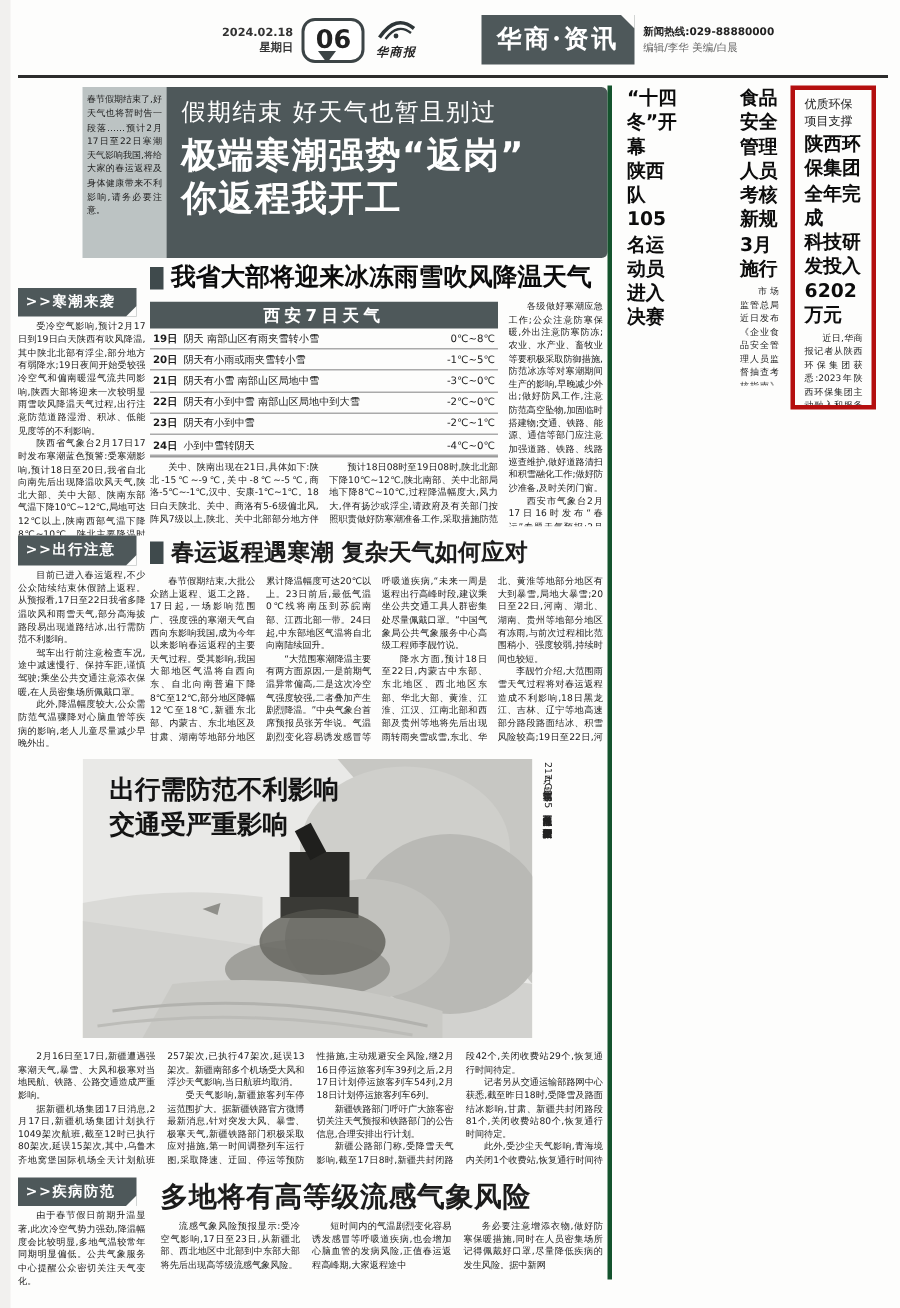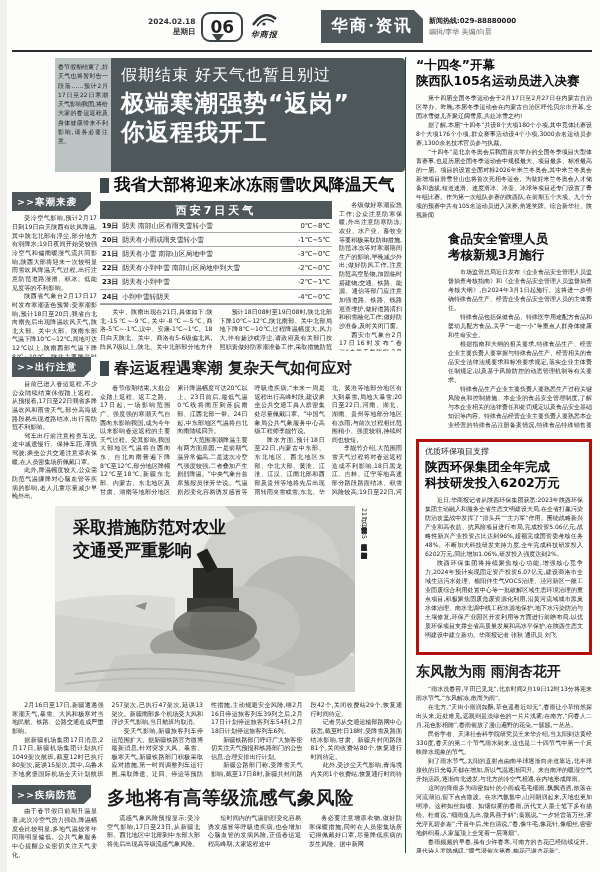--- a/index.html
+++ b/index.html
@@ -72,22 +72,22 @@
               font-size:6.1px;line-height:1.42;height:78px;overflow:hidden;}
   
   .flu{position:absolute;left:12px;top:785px;width:390px;display:flex;gap:10px;}
   .flu-left{width:85px;font-size:6.1px;line-height:1.42;}
   .flu-left .txt{margin-top:3px;height:60px;overflow:hidden;}
   .flu-right{flex:1;}
   .flu-title{font-size:18.5px;font-weight:bold;letter-spacing:0.5px;}
   .flu-cols{margin-top:4px;column-count:3;column-gap:8px;font-size:6.1px;line-height:1.42;
             height:52px;overflow:hidden;}
   
-  .sidebar{position:absolute;left:405px;top:57px;width:187px;height:796px;border-left:1px solid #14532d;
-           padding-left:10px;box-sizing:border-box;display:flex;flex-direction:column;gap:8px;}
+  .sidebar{position:absolute;left:405px;top:57px;width:187px;height:796px;border-left:3px solid #14532d;
+           padding-left:10px;box-sizing:border-box;display:flex;gap:8px;}
   .sb-art{overflow:hidden;}
   .sb-title{font-size:12.5px;font-weight:bold;line-height:1.3;color:#0c0c0c;margin-bottom:3px;}
   .sb-body{font-size:6px;line-height:1.5;}
   .sb-a1{height:166px;}
   .sb-a2{height:200px;margin-left:32px;}
   .red-box{height:216px;border:3px solid #b40f0f;padding:4px 6px;box-sizing:border-box;overflow:hidden;}
   .red-kicker{font-size:8px;color:#222;margin-bottom:2px;}
   .sb-a4{flex:1;}
   .sb-a4 .t1{font-size:13px;font-weight:bold;color:#1a1a1a;}
   .sb-a4 .t2{font-size:14px;font-weight:bold;margin-bottom:3px;}
@@ -203,21 +203,21 @@
       <p class="body">春节假期结束,大批公众踏上返程、返工之路。17日起,一场影响范围广、强度强的寒潮天气自西向东影响我国,成为今年以来影响春运返程的主要天气过程。受其影响,我国大部地区气温将自西向东、自北向南普遍下降8℃至12℃,部分地区降幅12℃至18℃,新疆东北部、内蒙古、东北地区及甘肃、湖南等地部分地区累计降温幅度可达20℃以上。23日前后,最低气温0℃线将南压到苏皖南部、江西北部一带。24日起,中东部地区气温将自北向南陆续回升。</p>
       <p class="body">“大范围寒潮降温主要有两方面原因,一是前期气温异常偏高,二是这次冷空气强度较强,二者叠加产生剧烈降温。”中央气象台首席预报员张芳华说。气温剧烈变化容易诱发感冒等呼吸道疾病,“未来一周是返程出行高峰时段,建议乘坐公共交通工具人群密集处尽量佩戴口罩。”中国气象局公共气象服务中心高级工程师李靓竹说。</p>
       <p class="body">降水方面,预计18日至22日,内蒙古中东部、东北地区、西北地区东部、华北大部、黄淮、江淮、江汉、江南北部和西部及贵州等地将先后出现雨转雨夹雪或雪,东北、华北、黄淮等地部分地区有大到暴雪,局地大暴雪;20日至22日,河南、湖北、湖南、贵州等地部分地区有冻雨,与前次过程相比范围稍小、强度较弱,持续时间也较短。</p>
       <p class="body">李靓竹介绍,大范围雨雪天气过程将对春运返程造成不利影响,18日黑龙江、吉林、辽宁等地高速部分路段路面结冰、积雪风险较高;19日至22日,河北、山西、陕西、山东、河南、江苏、安徽、江西、湖北、湖南、贵州等地高速部分路段受降雪或雨夹雪、冻雨影响,结冰风险较高。</p>
 
     </div>
   </div>
 
   <div class="photo-wrap">
     <div class="photo-headline">
-      <div>采取措施防范对农业</div>
+      <div>出行需防范不利影响</div>
       <div>交通受严重影响</div>
     </div>
     <div class="photo">
       <svg width="300" height="186" viewBox="0 0 300 186">
         <rect width="300" height="186" fill="#e9e9e7"></rect>
         <path d="M0 96 Q60 84 120 92 L120 186 L0 186 Z" fill="#dadad7"></path>
         <path d="M0 108 L300 150 L300 186 L0 186 Z" fill="#d2d2cf"></path>
         <path d="M170 0 L300 0 L300 150 Z" fill="#c7c7c3"></path>
         <ellipse cx="215" cy="60" rx="70" ry="55" fill="#cfcfcb"></ellipse>
         <ellipse cx="245" cy="110" rx="65" ry="60" fill="#b9b9b5"></ellipse>

